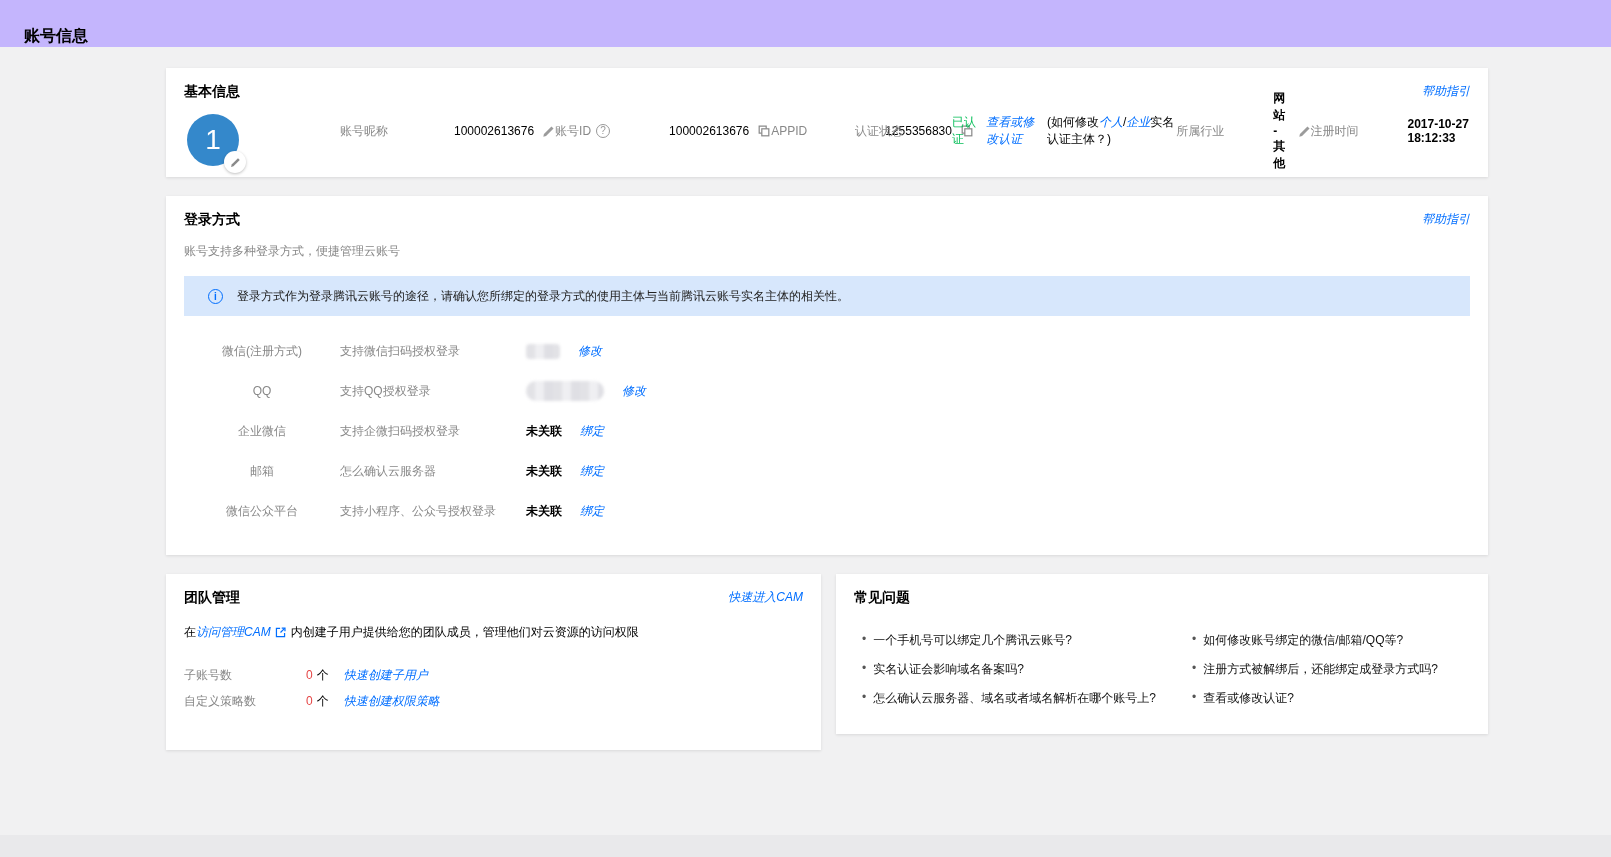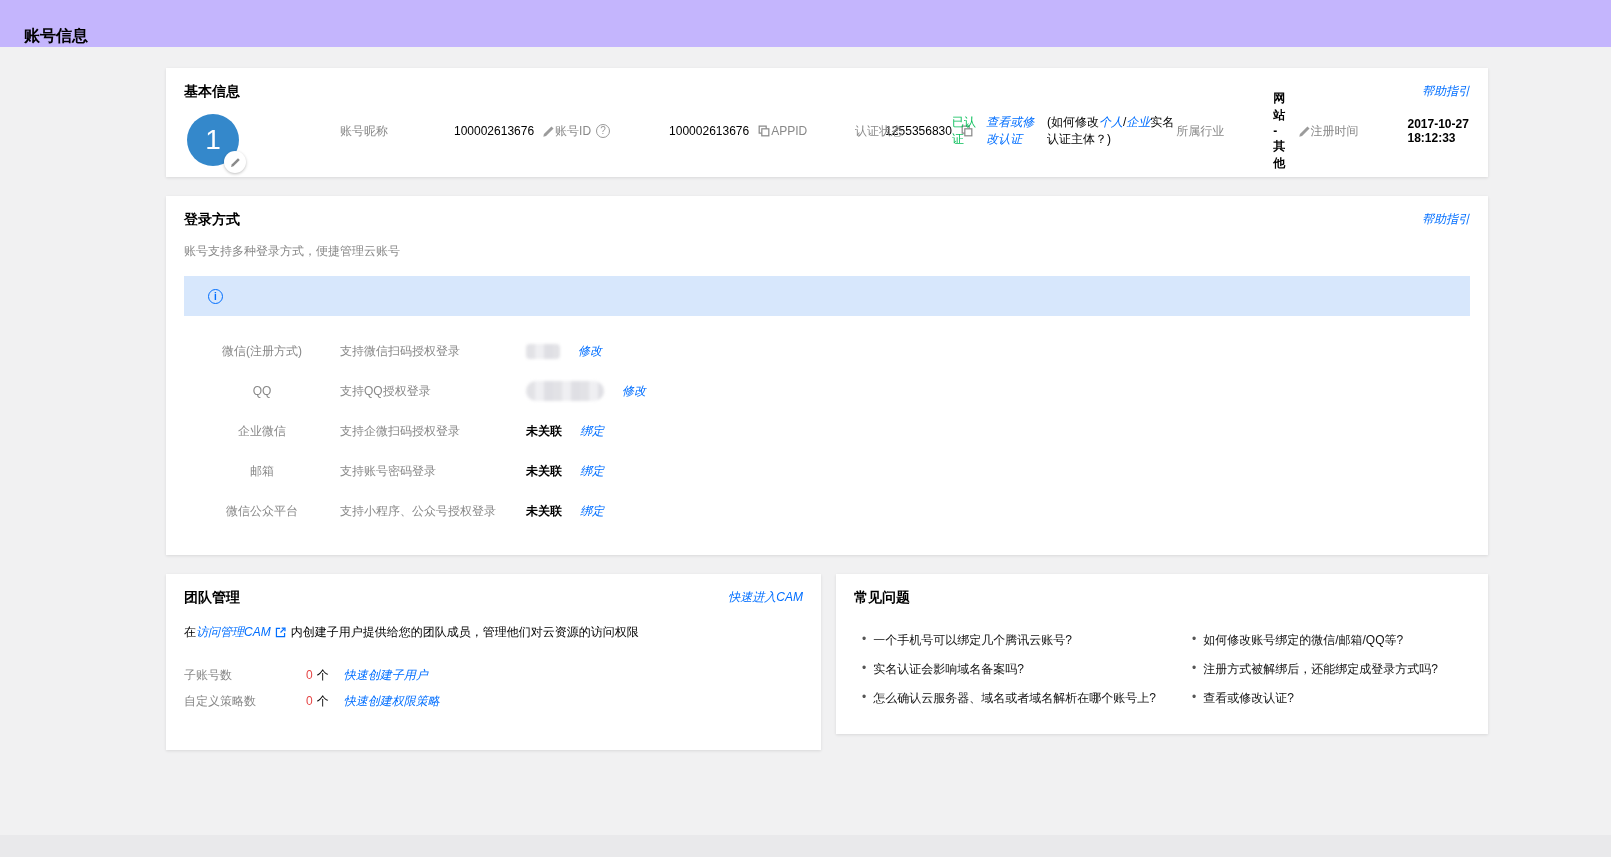--- a/index.html
+++ b/index.html
@@ -175,20 +175,21 @@
 
   <section class="card login-card">
     <div class="card-head">
       <h2 class="card-title">登录方式</h2>
       <a class="link">帮助指引</a>
     </div>
     <div class="subtitle">账号支持多种登录方式，便捷管理云账号</div>
 
     <div class="banner">
       <span class="info-circle">i</span>
+      <span>登录方式作为登录腾讯云账号的途径，请确认您所绑定的登录方式的使用主体与当前腾讯云账号实名主体的相关性。</span>
     </div>
 
     <div class="login-rows">
       <div class="login-row">
         <span class="lbl">微信(注册方式)</span>
         <span class="desc">支持微信扫码授权登录</span>
         <span class="mask mask-sm"></span>
         <a class="link after-mask">修改</a>
       </div>
       <div class="login-row">
@@ -198,21 +199,21 @@
         <a class="link after-mask">修改</a>
       </div>
       <div class="login-row">
         <span class="lbl">企业微信</span>
         <span class="desc">支持企微扫码授权登录</span>
         <span class="bold-val">未关联</span>
         <a class="link">绑定</a>
       </div>
       <div class="login-row">
         <span class="lbl">邮箱</span>
-        <span class="desc">支持账号密码登录</span>
+        <span class="desc">怎么确认云服务器</span>
         <span class="bold-val">未关联</span>
         <a class="link">绑定</a>
       </div>
       <div class="login-row">
         <span class="lbl">微信公众平台</span>
         <span class="desc">支持小程序、公众号授权登录</span>
         <span class="bold-val">未关联</span>
         <a class="link">绑定</a>
       </div>
     </div>

